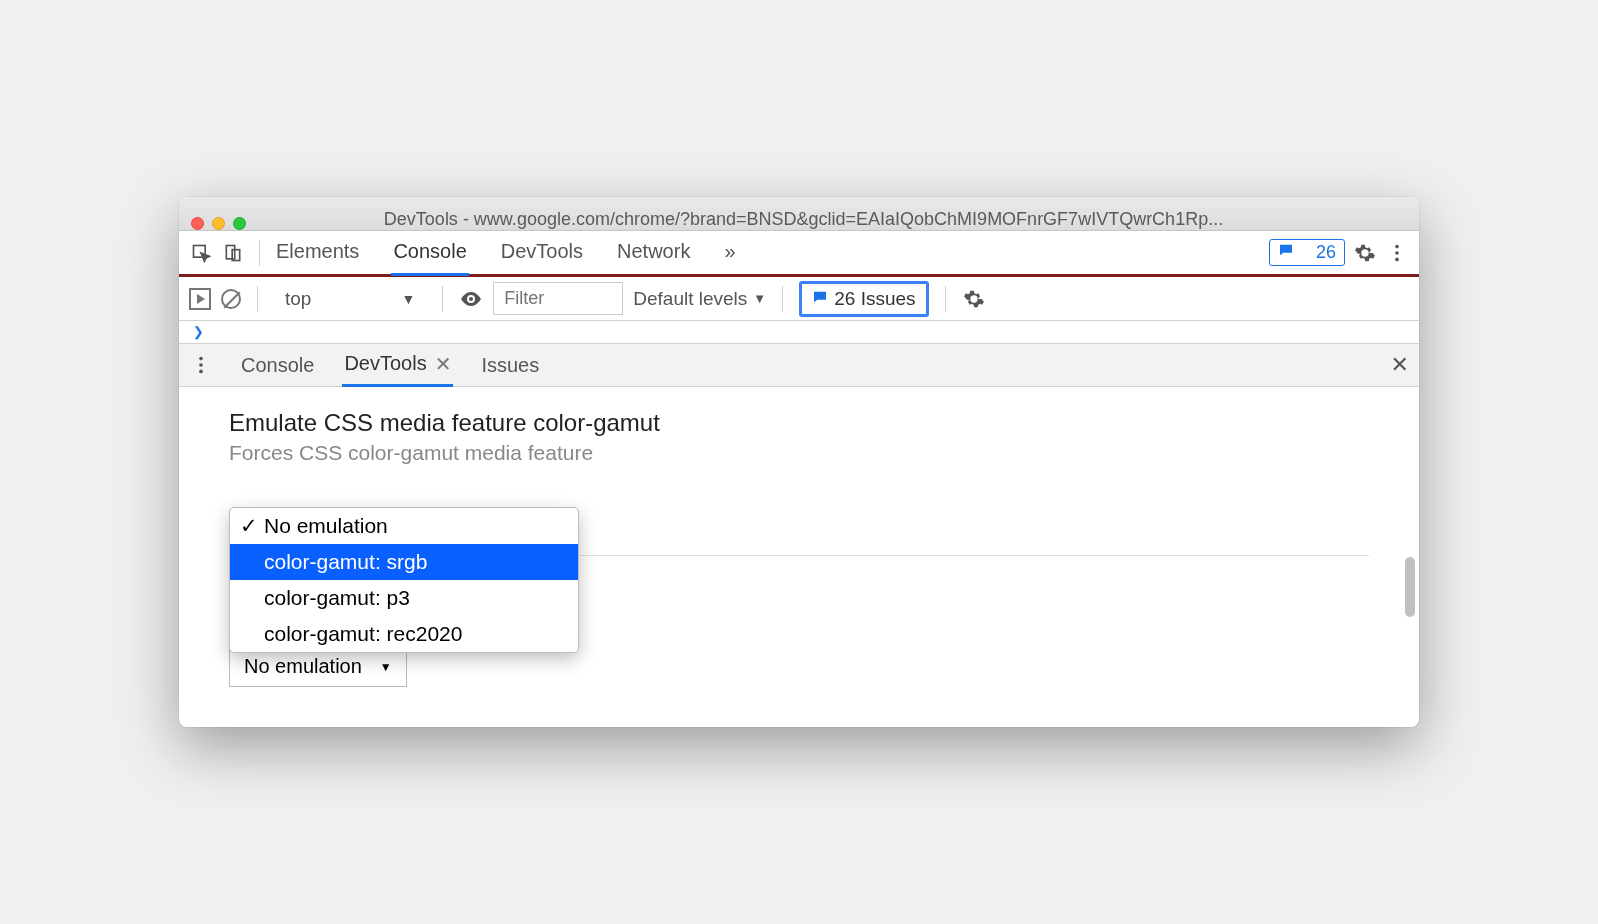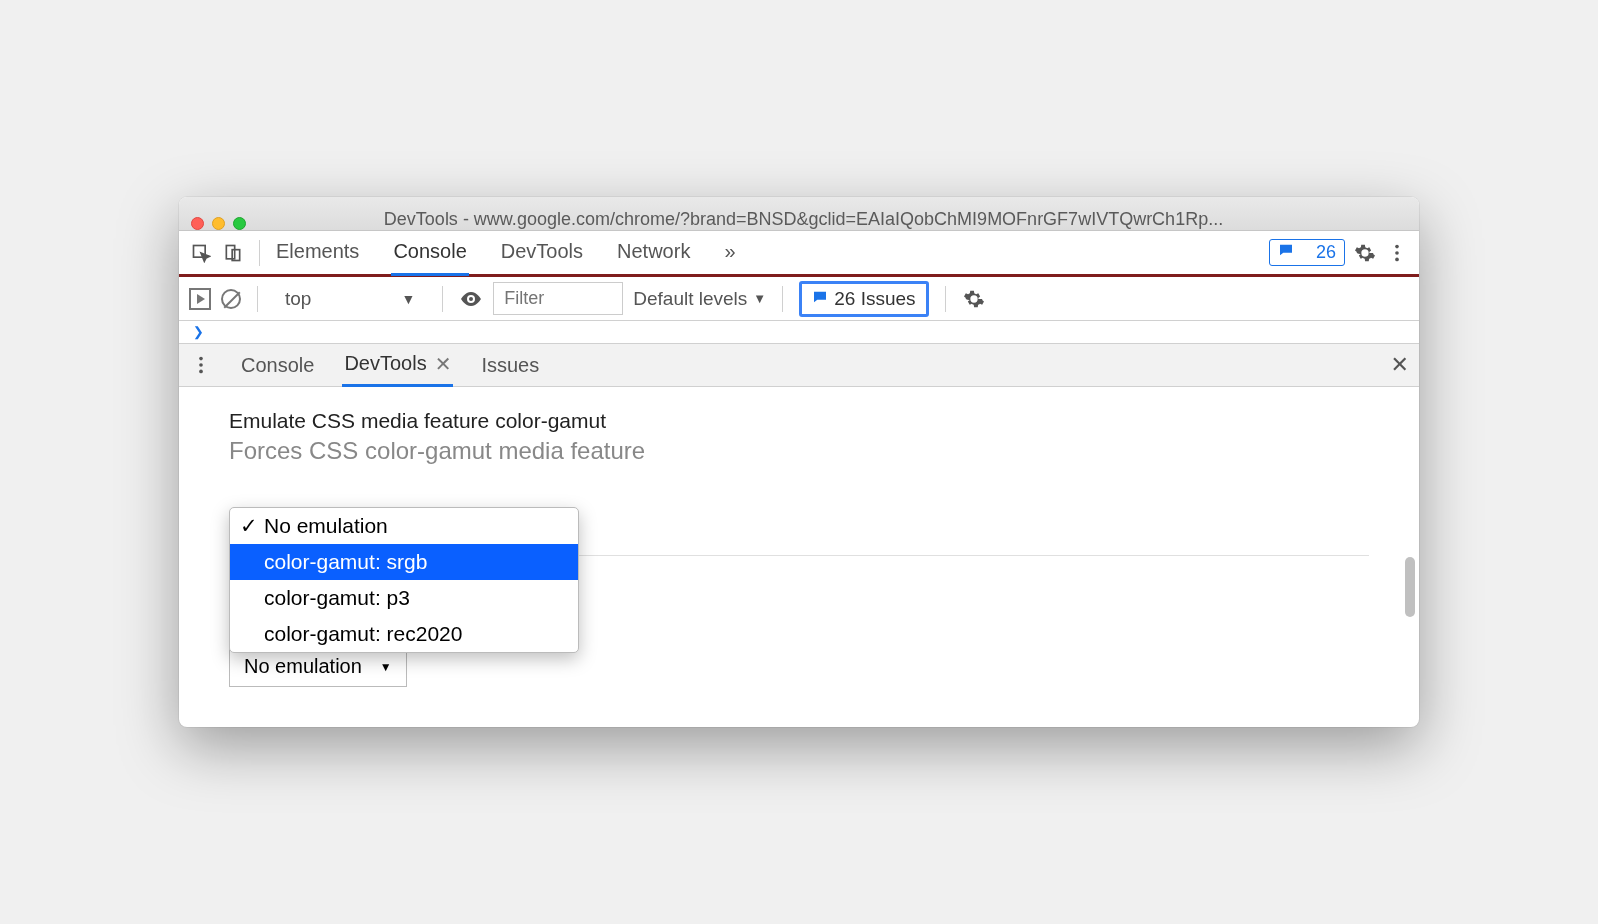--- a/index.html
+++ b/index.html
@@ -102,22 +102,22 @@
 .issues-btn .blue-icon { color:#1a73e8; }
 .prompt-row { height: 22px; padding-left:14px; color:#1a73e8; font-size:18px; font-family:monospace; }
 .drawer-bar {
   height: 44px; background:#f2f2f2; border-top:1px solid #d0d0d0; border-bottom:1px solid #d0d0d0;
   display:flex; align-items:center; padding:0 10px; gap:26px; font-size:20px; color:#555;
 }
 .drawer-tab { padding:8px 2px; display:inline-flex; align-items:center; gap:8px; }
 .drawer-tab.active { color:#333; border-bottom:3px solid #1a73e8; }
 .drawer-close { margin-left:auto; font-size:22px; color:#555; cursor:pointer; }
 .drawer-content { padding: 22px 50px 40px; position:relative; min-height: 340px; }
-.setting-title { font-size:21px; color:#222; margin-bottom:4px; }
-.setting-desc { font-size:24px; color:#888; }
+.setting-title { font-size:24px; color:#222; margin-bottom:4px; }
+.setting-desc { font-size:21px; color:#888; }
 .dropdown {
   position:absolute; top:120px; left:50px; width:350px; background:#fff;
   border:1px solid #bbb; box-shadow:0 6px 18px rgba(0,0,0,0.25); border-radius:5px;
   overflow:hidden; z-index:10; font-size:21px;
 }
 .dropdown-item { padding:6px 14px 6px 34px; position:relative; cursor:pointer; }
 .dropdown-item.checked::before { content:'✓'; position:absolute; left:10px; }
 .dropdown-item.highlight { background:#0a60ff; color:#fff; }
 .hr { border:none; border-top:1px solid #e0e0e0; margin-top:30px; }
 .partial-row { margin-top:48px; color:#888; font-size:21px; }

